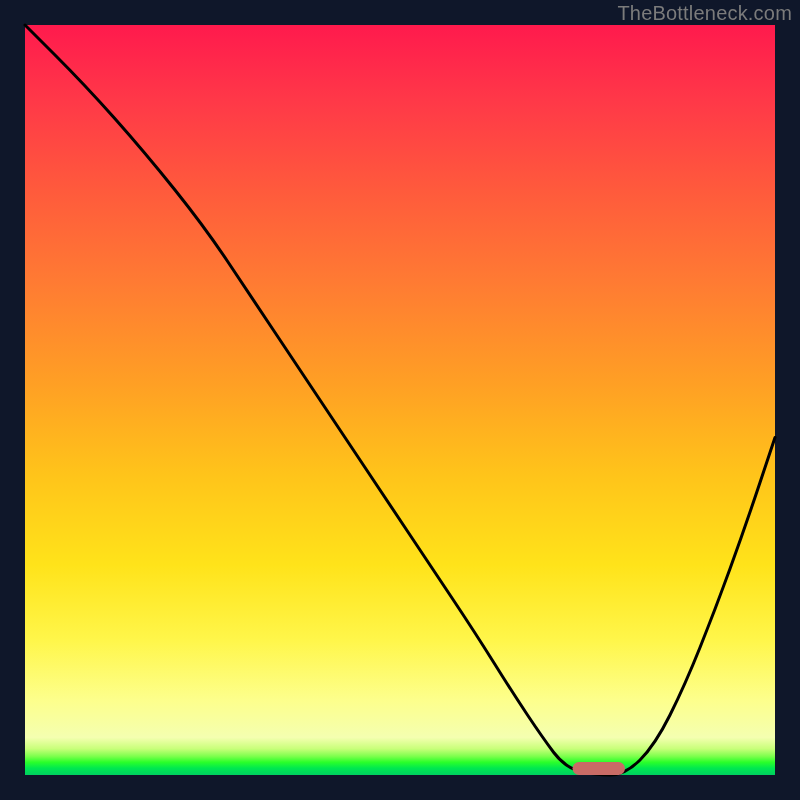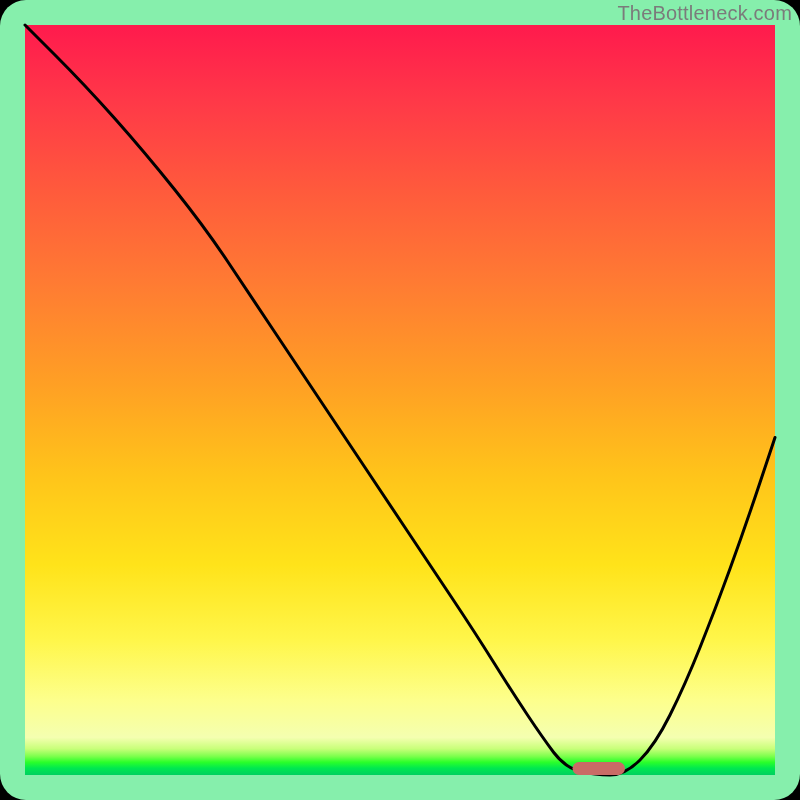--- a/index.html
+++ b/index.html
@@ -8,22 +8,21 @@
     background: #000;
     width: 800px;
     height: 800px;
     overflow: hidden;
     font-family: Arial, Helvetica, sans-serif;
   }
   .frame {
     position: relative;
     width: 800px;
     height: 800px;
-    background: #86efac;
-    border-radius: 26px;
+    background: #0f172a;
   }
   .attribution {
     position: absolute;
     top: 2px;
     right: 8px;
     color: #7b7b7b;
     font-size: 20px;
     letter-spacing: 0.2px;
     z-index: 30;
   }

